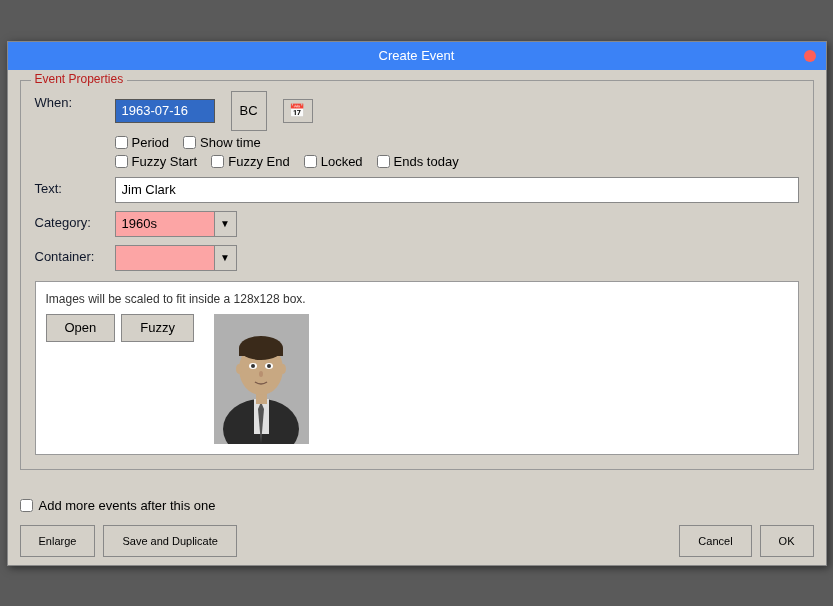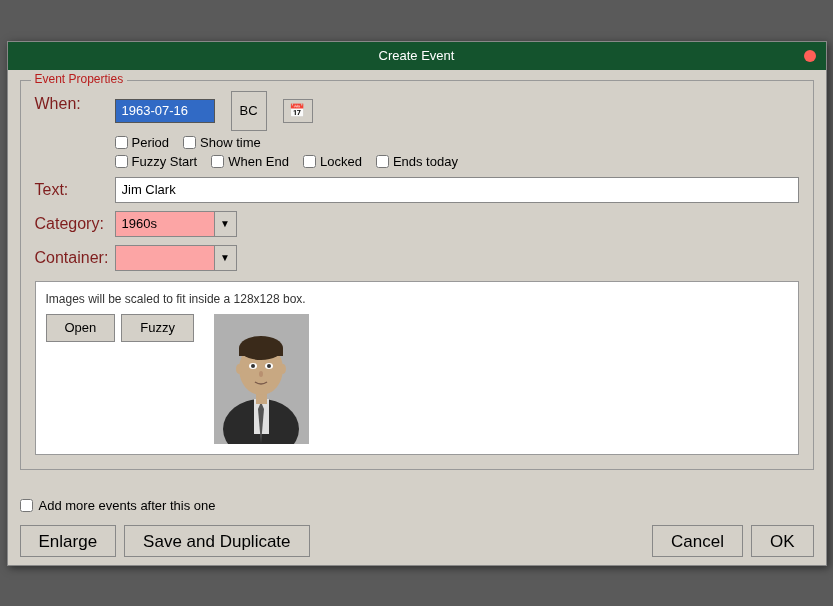--- a/index.html
+++ b/index.html
@@ -13,21 +13,21 @@
       width: 833px;
       height: 606px;
     }
     .window {
       width: 820px;
       background: #d4d0c8;
       border: 1px solid #888;
       box-shadow: 2px 2px 8px rgba(0,0,0,0.5);
     }
     .title-bar {
-      background: #14532d;
+      background: #3b82f6;
       color: white;
       padding: 5px 10px;
       display: flex;
       align-items: center;
       justify-content: space-between;
       height: 28px;
     }
     .title-bar-title {
       flex: 1;
       text-align: center;
@@ -59,22 +59,22 @@
       color: #b91c1c;
     }
     .form-row {
       display: flex;
       align-items: flex-start;
       margin-bottom: 8px;
     }
     .form-label {
       width: 80px;
       padding-top: 4px;
-      font-size: 16px;
-      color: #7f1d1d;
+      font-size: 13px;
+      color: #0f172a;
       flex-shrink: 0;
     }
     .form-controls {
       flex: 1;
       display: flex;
       flex-direction: column;
       gap: 4px;
     }
     .when-top {
       display: flex;
@@ -240,21 +240,21 @@
       gap: 8px;
     }
     .footer-right {
       display: flex;
       gap: 8px;
     }
     .footer-btn {
       background: #d4d0c8;
       border: 1px solid #888;
       padding: 6px 18px;
-      font-size: 17px;
+      font-size: 11px;
       cursor: pointer;
       height: 32px;
     }
     .footer-btn.ok {
       min-width: 50px;
     }
   </style>
 </head>
 <body>
 
@@ -291,21 +291,21 @@
               <span>Show time</span>
             </label>
           </div>
           <div class="checkbox-row">
             <label class="checkbox-item">
               <input type="checkbox" style="">
               <span>Fuzzy Start</span>
             </label>
             <label class="checkbox-item">
               <input type="checkbox" style="">
-              <span>When End</span>
+              <span>Fuzzy End</span>
             </label>
             <label class="checkbox-item">
               <input type="checkbox" style="">
               <span>Locked</span>
             </label>
             <label class="checkbox-item">
               <input type="checkbox" style="">
               <span>Ends today</span>
             </label>
           </div>

